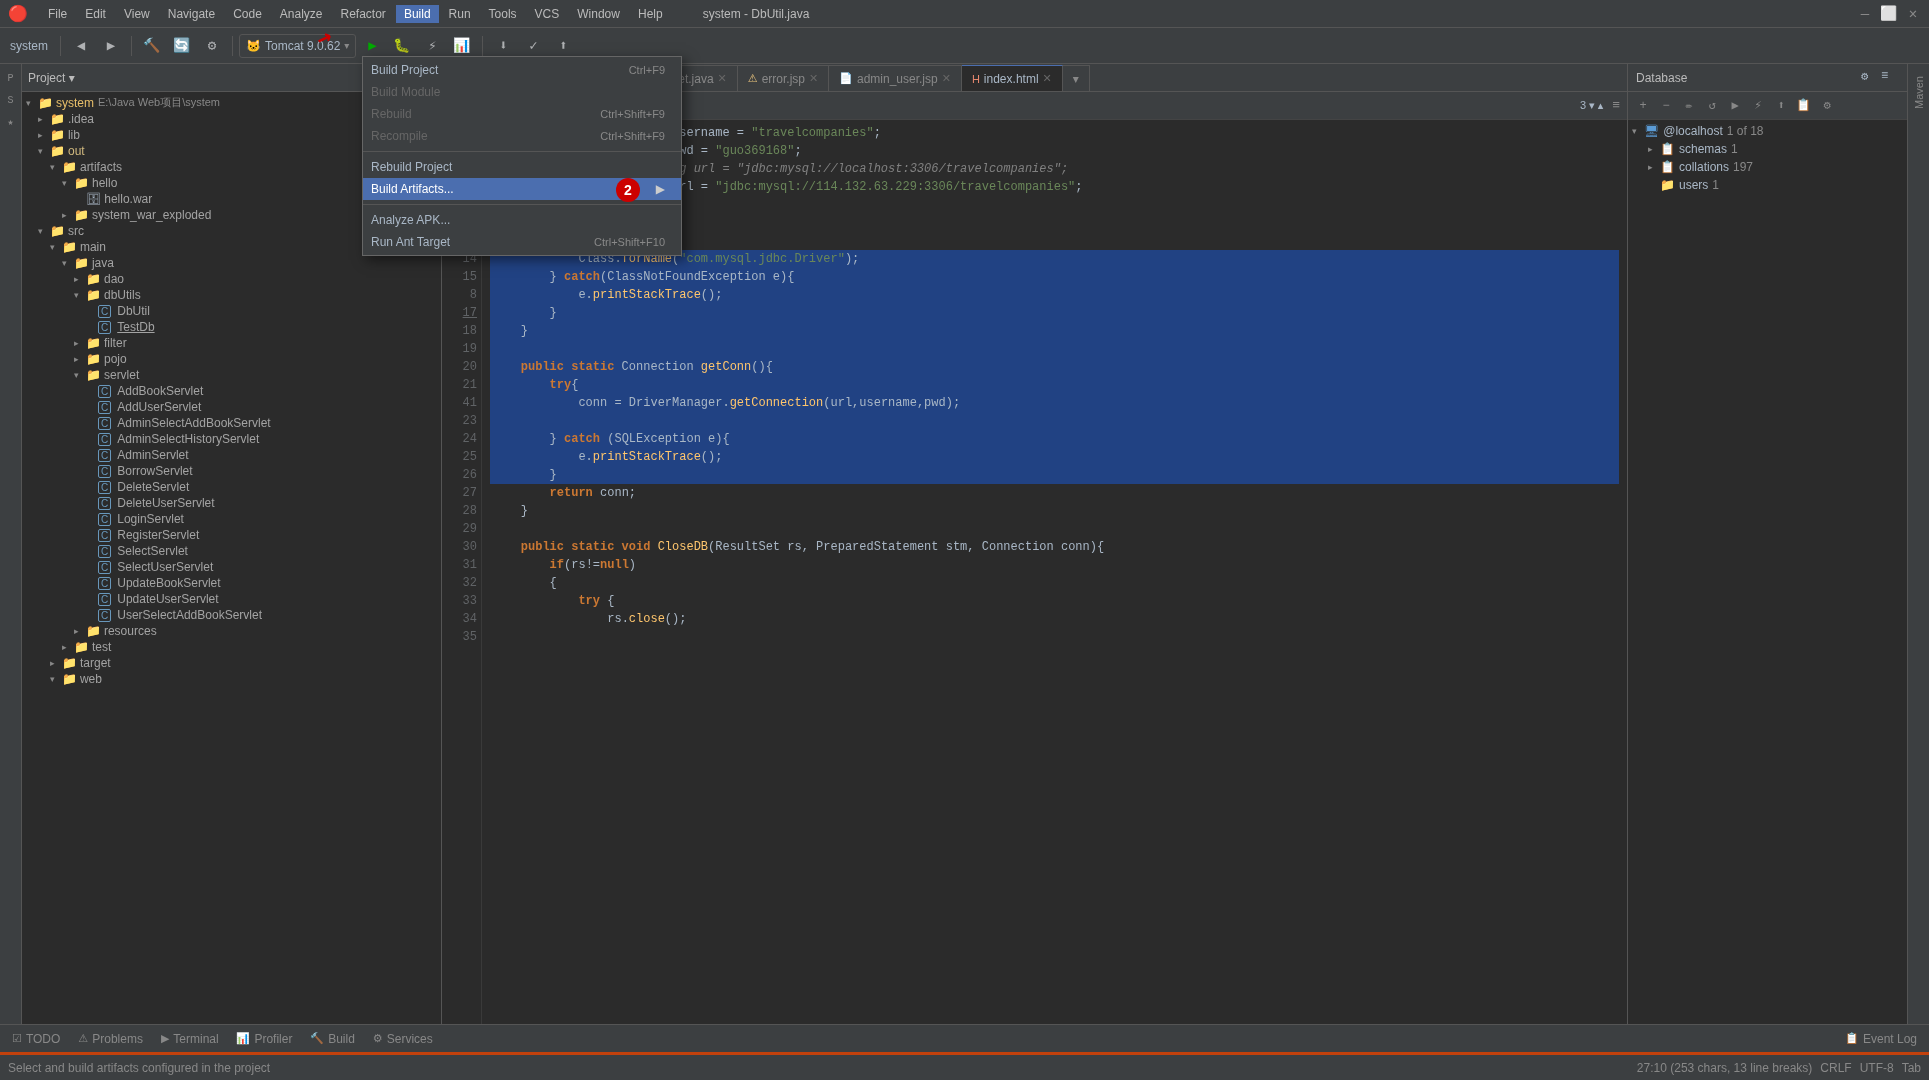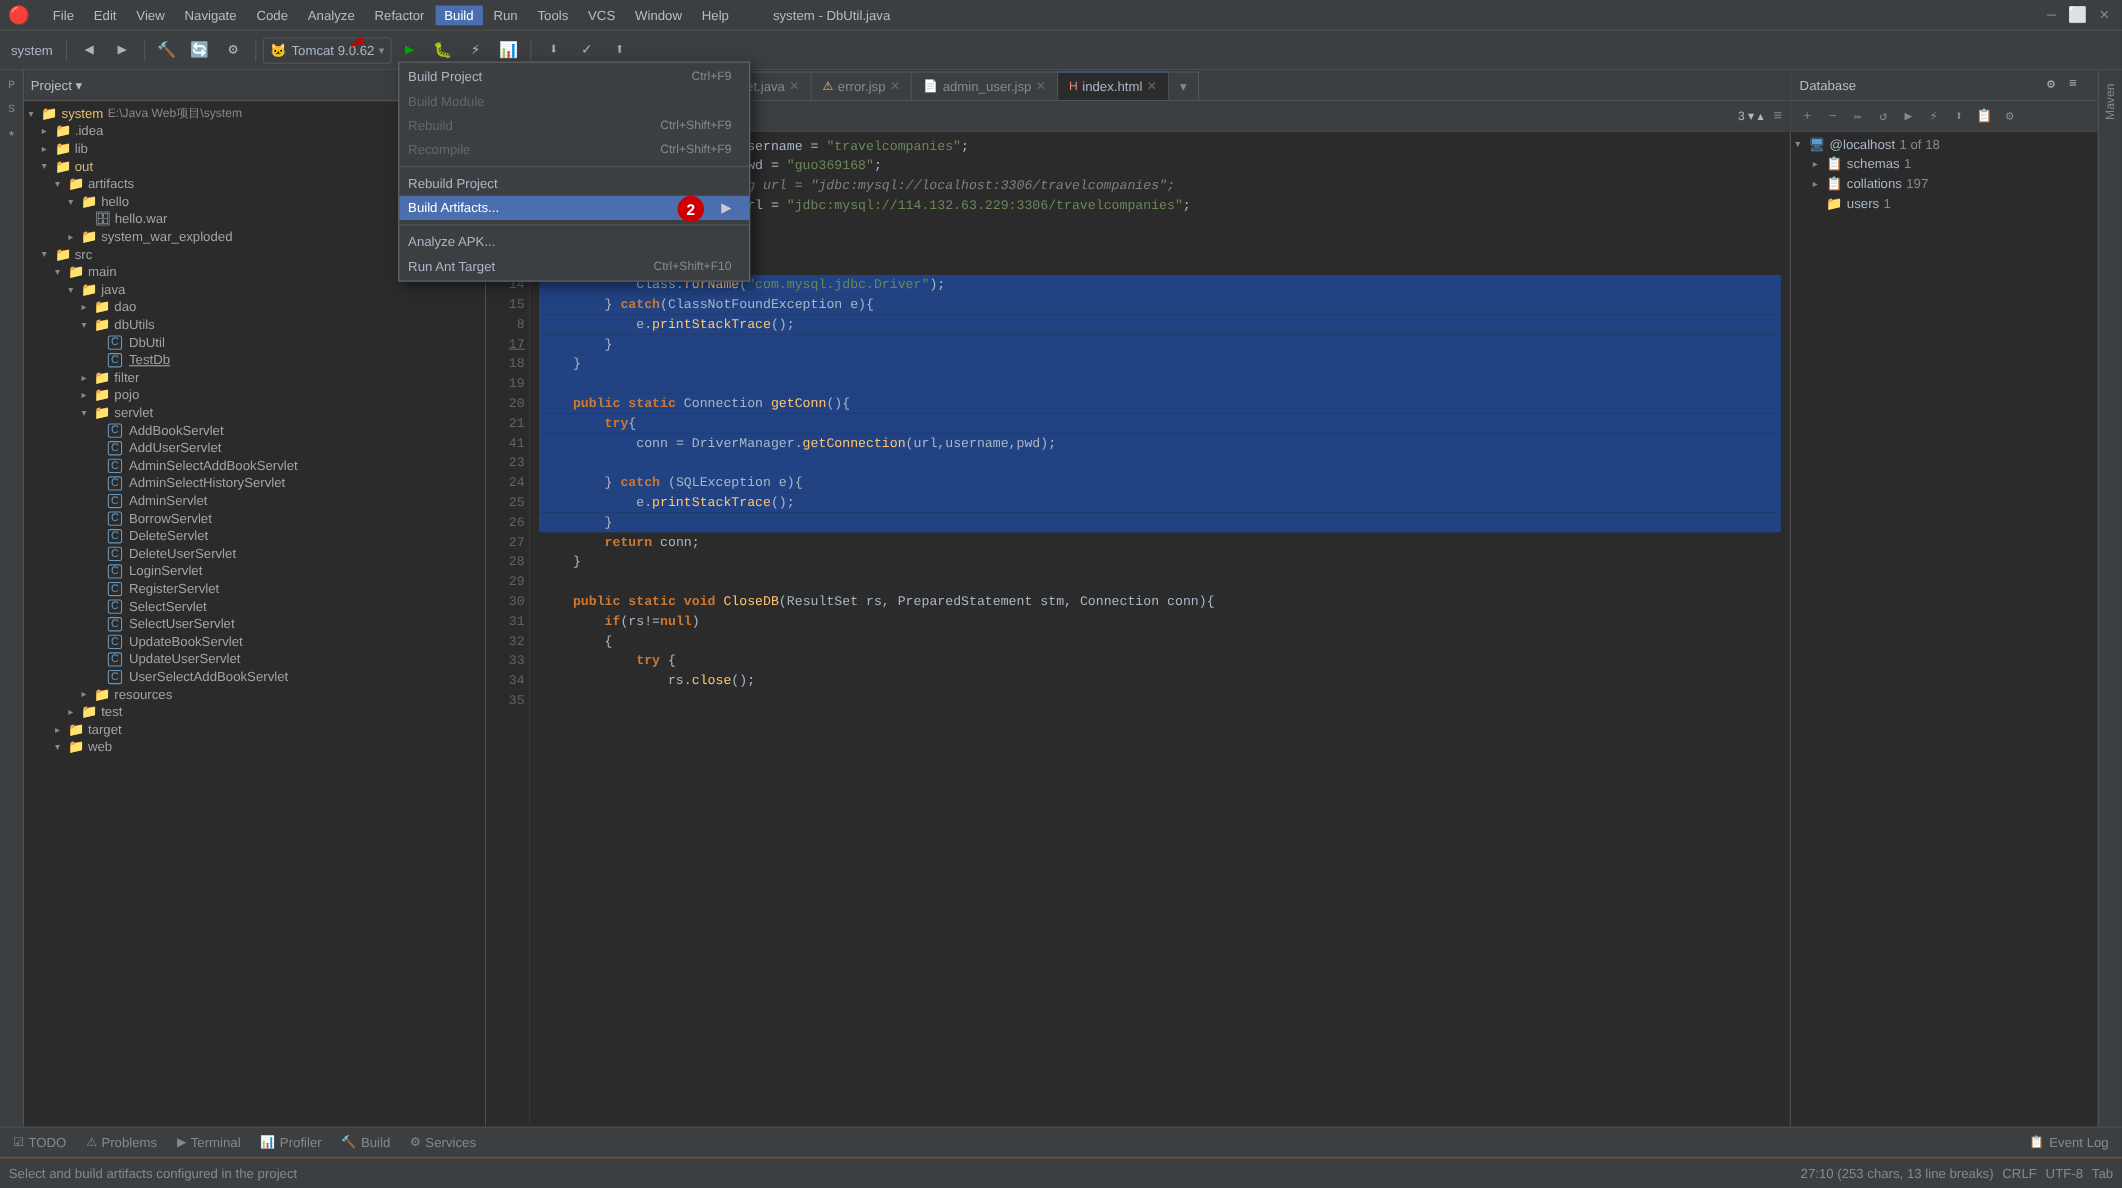--- a/index.html
+++ b/index.html
@@ -73,21 +73,21 @@
     .db-item .arrow { width: 12px; color: #888; font-size: 9px; }
     .db-item .icon { margin-right: 4px; }
     .db-item .name { color: #a9b7c6; }
     .db-item .count { color: #888; margin-left: 4px; }
 
     
     #right-strip { width: 22px; background: #3c3f41; border-left: 1px solid #555; display: flex; flex-direction: column; align-items: center; padding-top: 4px; }
     #right-strip .strip-label { writing-mode: vertical-rl; transform: rotate(180deg); font-size: 11px; color: #888; cursor: pointer; padding: 8px 2px; font-family: Arial, sans-serif; }
 
     
-    #status-bar { height: 28px; background: #3c3f41; border-top: 1px solid #c2410c; display: flex; align-items: center; padding: 0 8px; gap: 8px; font-size: 12px; font-family: Arial, sans-serif; }
+    #status-bar { height: 28px; background: #3c3f41; border-top: 3px solid #c2410c; display: flex; align-items: center; padding: 0 8px; gap: 8px; font-size: 12px; font-family: Arial, sans-serif; }
     #status-bar .status-text { color: #888; }
 
     
     #bottom-tabs { height: 28px; background: #3c3f41; border-top: 1px solid #555; display: flex; align-items: center; padding: 0 4px; gap: 2px; }
     .bottom-tab { height: 24px; padding: 0 8px; display: flex; align-items: center; gap: 4px; cursor: pointer; font-size: 12px; font-family: Arial, sans-serif; color: #888; border-radius: 2px; }
     .bottom-tab .icon { font-size: 11px; }
 
     
     #build-menu { position: absolute; top: 56px; left: 362px; width: 320px; background: #3c3f41; border: 1px solid #666; box-shadow: 4px 4px 12px rgba(0,0,0,0.5); z-index: 1000; }
     .menu-section { padding: 2px 0; }

